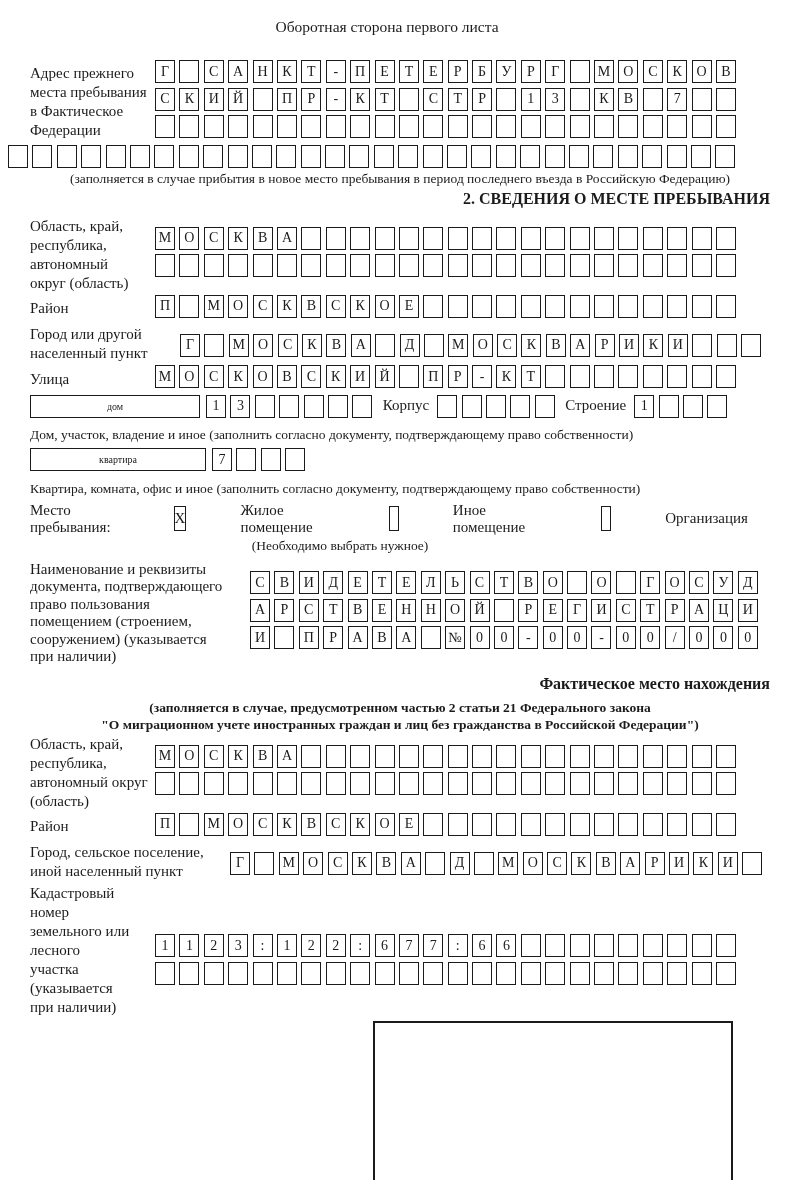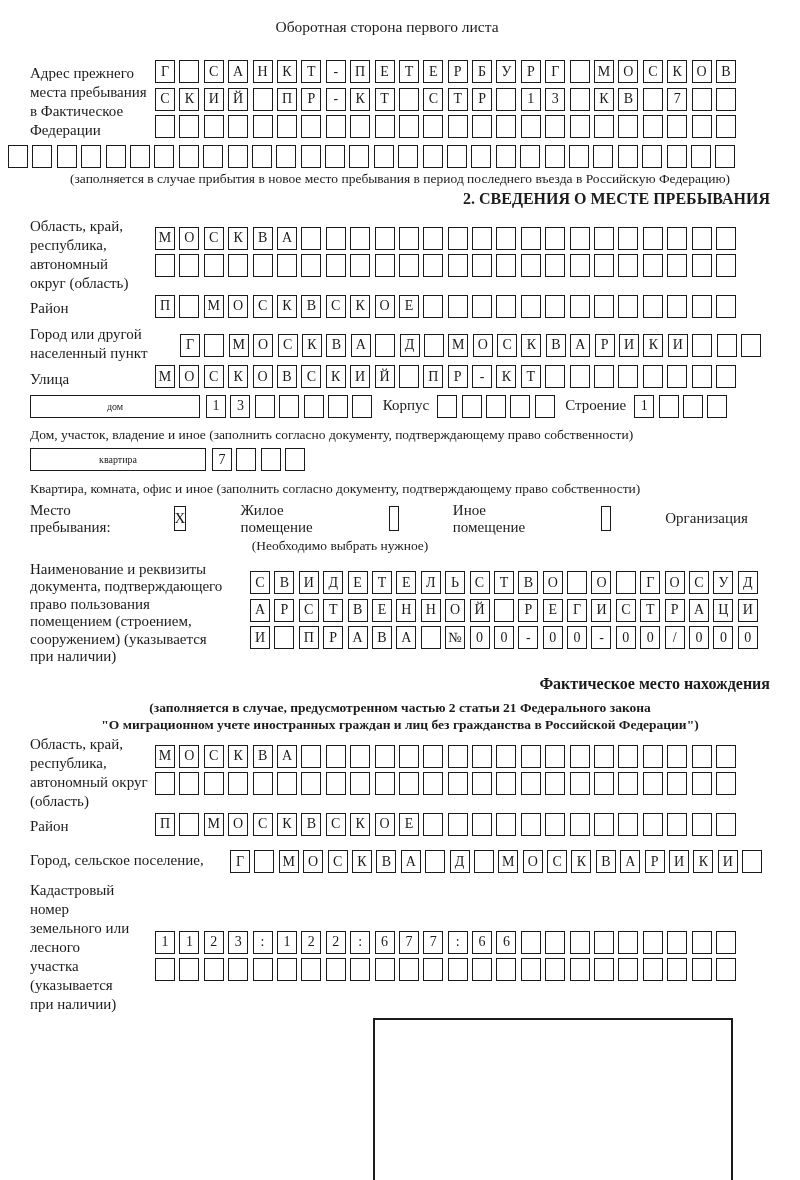--- a/index.html
+++ b/index.html
@@ -570,20 +570,21 @@
         <span class="cell"></span>
         <span class="cell"></span>
         <span class="cell"></span>
         <span class="cell"></span>
       </div>
   </div>
 
   <div class="frow">
     <div class="flabel w200">
         <div>Город, сельское поселение,</div>
+        <div>иной населенный пункт</div>
       </div>
     <div class="cells pt8">
         <span class="cell">Г</span>
         <span class="cell"></span>
         <span class="cell">М</span>
         <span class="cell">О</span>
         <span class="cell">С</span>
         <span class="cell">К</span>
         <span class="cell">В</span>
         <span class="cell">А</span>

